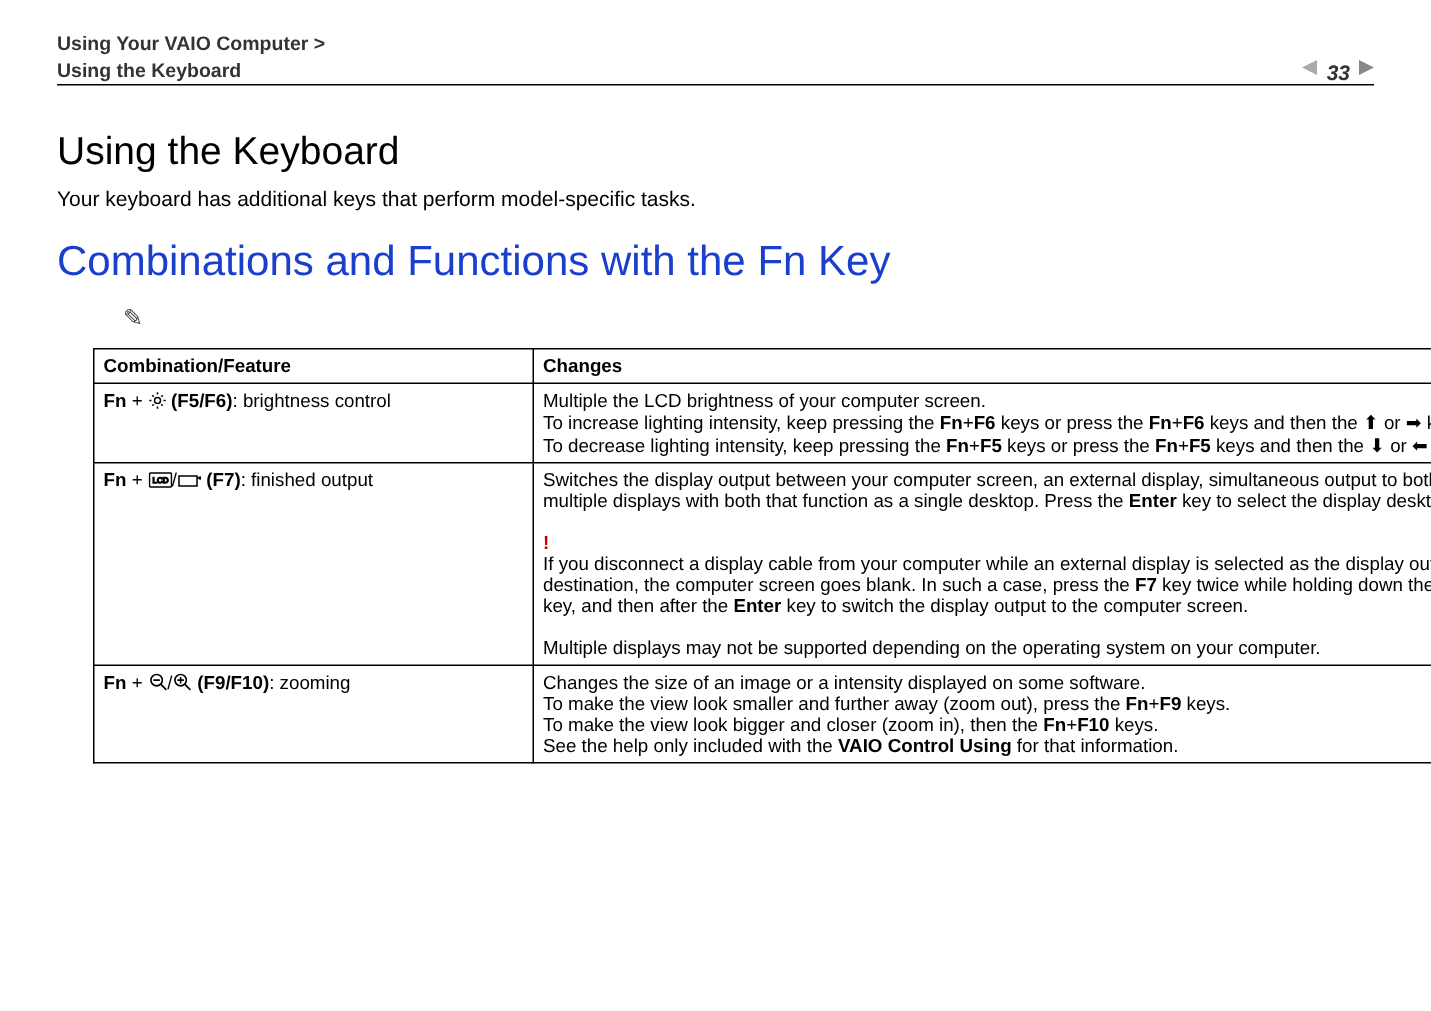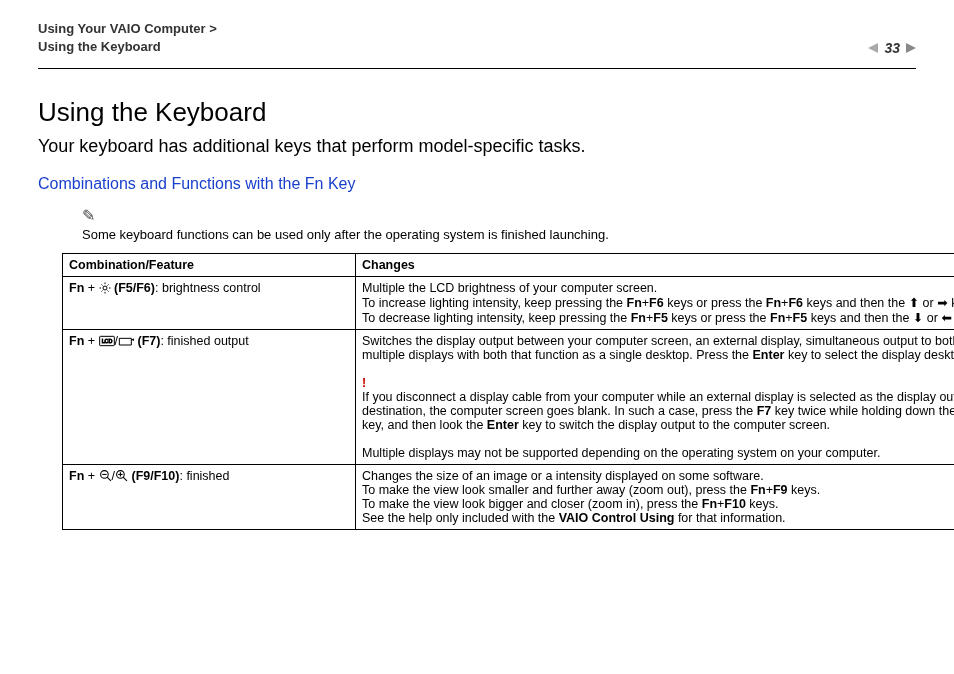--- a/index.html
+++ b/index.html
@@ -12,58 +12,57 @@
   }
   .page {
     padding: 20px 38px 30px 38px;
     position: relative;
   }
   .header-bar {
     display: flex;
     justify-content: space-between;
     align-items: flex-end;
     border-bottom: 0.5px solid #000;
-    padding-bottom: 12px;
+    padding-bottom: 0;
     margin-bottom: 28px;
   }
   .breadcrumb {
     font-size: 13px;
     font-weight: bold;
     color: #333;
     line-height: 1.4;
   }
   .pagenum-block {
     display: flex;
-    align-items: center;
     gap: 6px;
     font-style: italic;
     font-weight: bold;
     font-size: 14px;
     color: #333;
   }
   .arrow-left, .arrow-right {
     width: 0; height: 0;
     border-top: 5px solid transparent;
     border-bottom: 5px solid transparent;
   }
   .arrow-left  { border-right: 10px solid #aaa; }
   .arrow-right { border-left: 10px solid #888; }
   h1.page-title {
     font-family: Arial, Helvetica, sans-serif;
     font-weight: normal;
     font-size: 26px;
     margin: 0 0 8px 0;
   }
   p.intro {
-    font-size: 18px;
+    font-size: 14px;
     margin: 0 0 18px 0;
   }
   h2.section-title {
     color: #1a3fcc;
-    font-size: 16px;
+    font-size: 28px;
     font-weight: normal;
     margin: 0 0 14px 0;
   }
   .note-block {
     padding-left: 44px;
     margin-bottom: 10px;
   }
   .note-icon {
     font-size: 16px;
     color: #444;
@@ -122,21 +121,20 @@
     </div>
   </div>
 
   <h1 class="page-title">Using the Keyboard</h1>
   <p class="intro">Your keyboard has additional keys that perform model-specific tasks.</p>
 
   <h2 class="section-title">Combinations and Functions with the Fn Key</h2>
 
   <div class="note-block">
     <span class="note-icon">✎</span><br>
-    <span class="note-text condensed">Some keyboard functions can be used only after the operating system is finished launching.</span>
   </div>
 
   <table class="fn-table">
     <thead>
       <tr>
         <th class="col-combo">Combination/Feature</th>
         <th>Changes</th>
       </tr>
     </thead>
     <tbody>
@@ -181,21 +179,21 @@
                 <circle cx="23" cy="6" r="1" fill="#000"></circle>
               </svg>
           </span>
           <b>(F7)</b><span>: finished output</span>
         </td>
         <td>
           <span>Switches the display output between your computer screen, an external display, simultaneous output to both, and multiple displays with both that function as a single desktop. Press the </span><b>Enter</b><span> key to select the display desktop.</span>
           <br><br>
           <span class="warn-mark">!</span><br>
           <span class="condensed">
-            <span>If you disconnect a display cable from your computer while an external display is selected as the display output destination, the computer screen goes blank. In such a case, press the </span><b>F7</b><span> key twice while holding down the </span><b>Fn</b><span> key, and then look the </span><b>Enter</b><span> key to switch the display output to the computer screen.</span>
+            <span>If you disconnect a display cable from your computer while an external display is selected as the display output destination, the computer screen goes blank. In such a case, press the </span><b>F7</b><span> key twice while holding down the </span><b>Fn</b><span> key, and then after the </span><b>Enter</b><span> key to switch the display output to the computer screen.</span>
           </span>
           <br><br>
           <span class="condensed">Multiple displays may not be supported depending on the operating system on your computer.</span>
         </td>
       </tr>
 
       <tr>
         <td>
           <b>Fn</b> +
           <span class="icon-inline">
@@ -205,25 +203,25 @@
                 <line x1="6" y1="10" x2="14" y2="10"></line>
               </svg>
           </span>/<span class="icon-inline">
             <svg width="13" height="13" viewBox="0 0 24 24" fill="none" stroke="#000" stroke-width="2">
                 <circle cx="10" cy="10" r="7"></circle>
                 <line x1="15" y1="15" x2="22" y2="22"></line>
                 <line x1="6" y1="10" x2="14" y2="10"></line>
                 <line x1="10" y1="6" x2="10" y2="14"></line>
               </svg>
           </span>
-          <b>(F9/F10)</b><span>: finished</span>
+          <b>(F9/F10)</b><span>: zooming</span>
         </td>
         <td>
           <span>Changes the size of an image or a intensity displayed on some software.</span><br>
           <span>To make the view look smaller and further away (zoom out), press the </span><b>Fn</b><span>+</span><b>F9</b><span> keys.</span><br>
-          <span>To make the view look bigger and closer (zoom in), press the </span><b>Fn</b><span>+</span><b>F10</b><span> keys.</span><br>
+          <span>To make the view look bigger and closer (zoom in), then the </span><b>Fn</b><span>+</span><b>F10</b><span> keys.</span><br>
           <span>See the help only included with the </span><b>VAIO Control Using</b><span> for that information.</span>
         </td>
       </tr>
     </tbody>
   </table>
 
 </div>
 
 </body></html>

